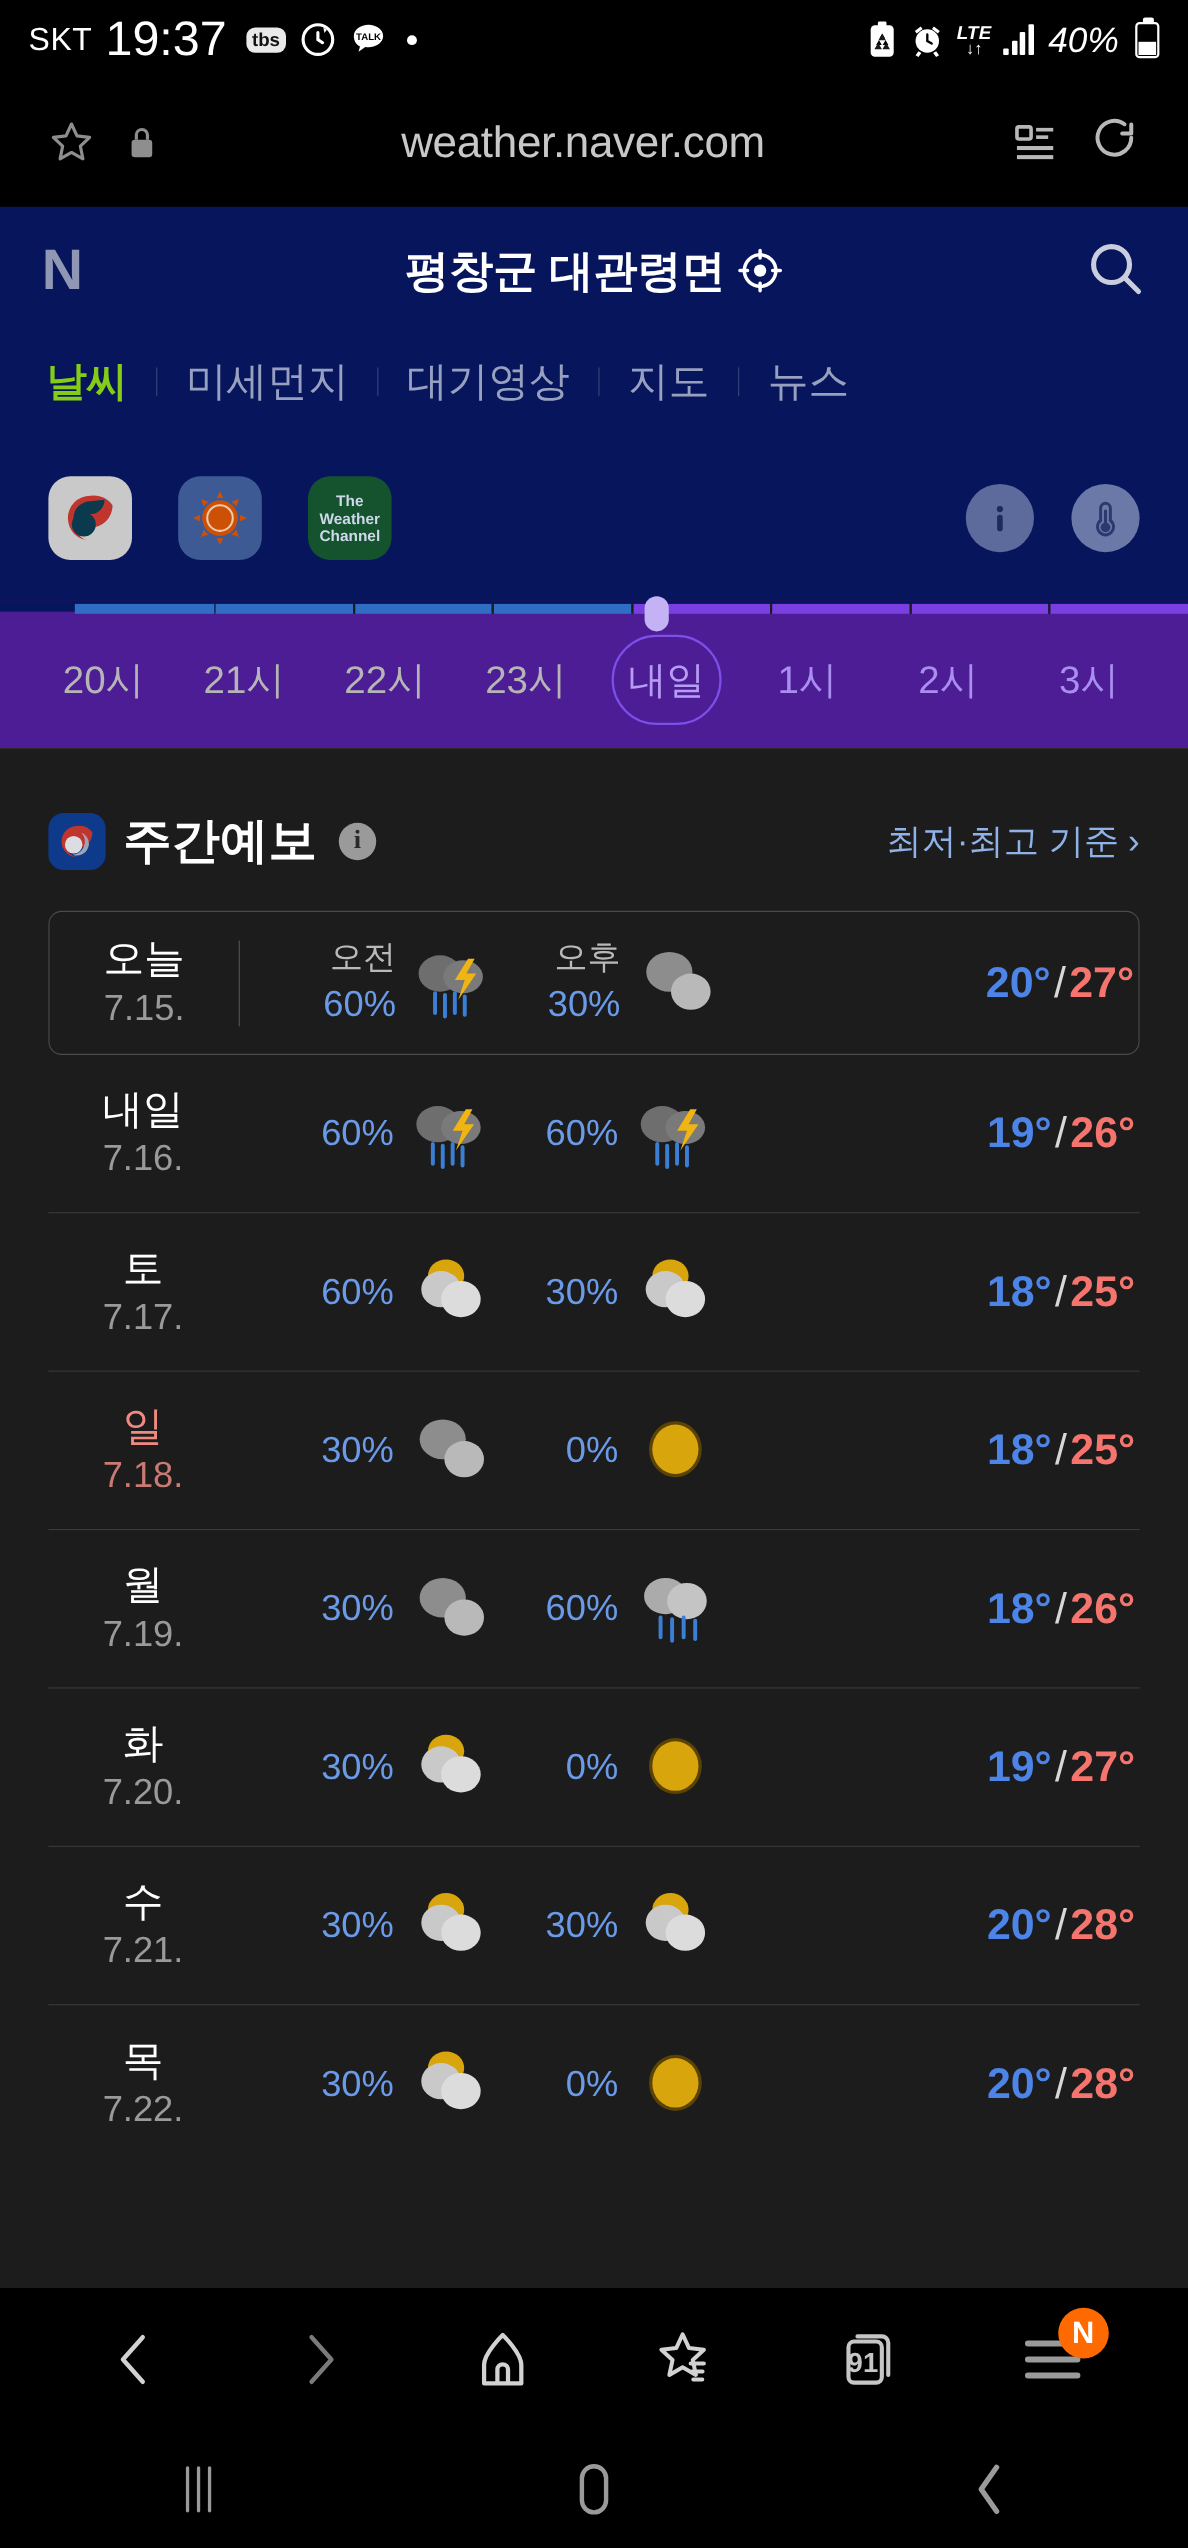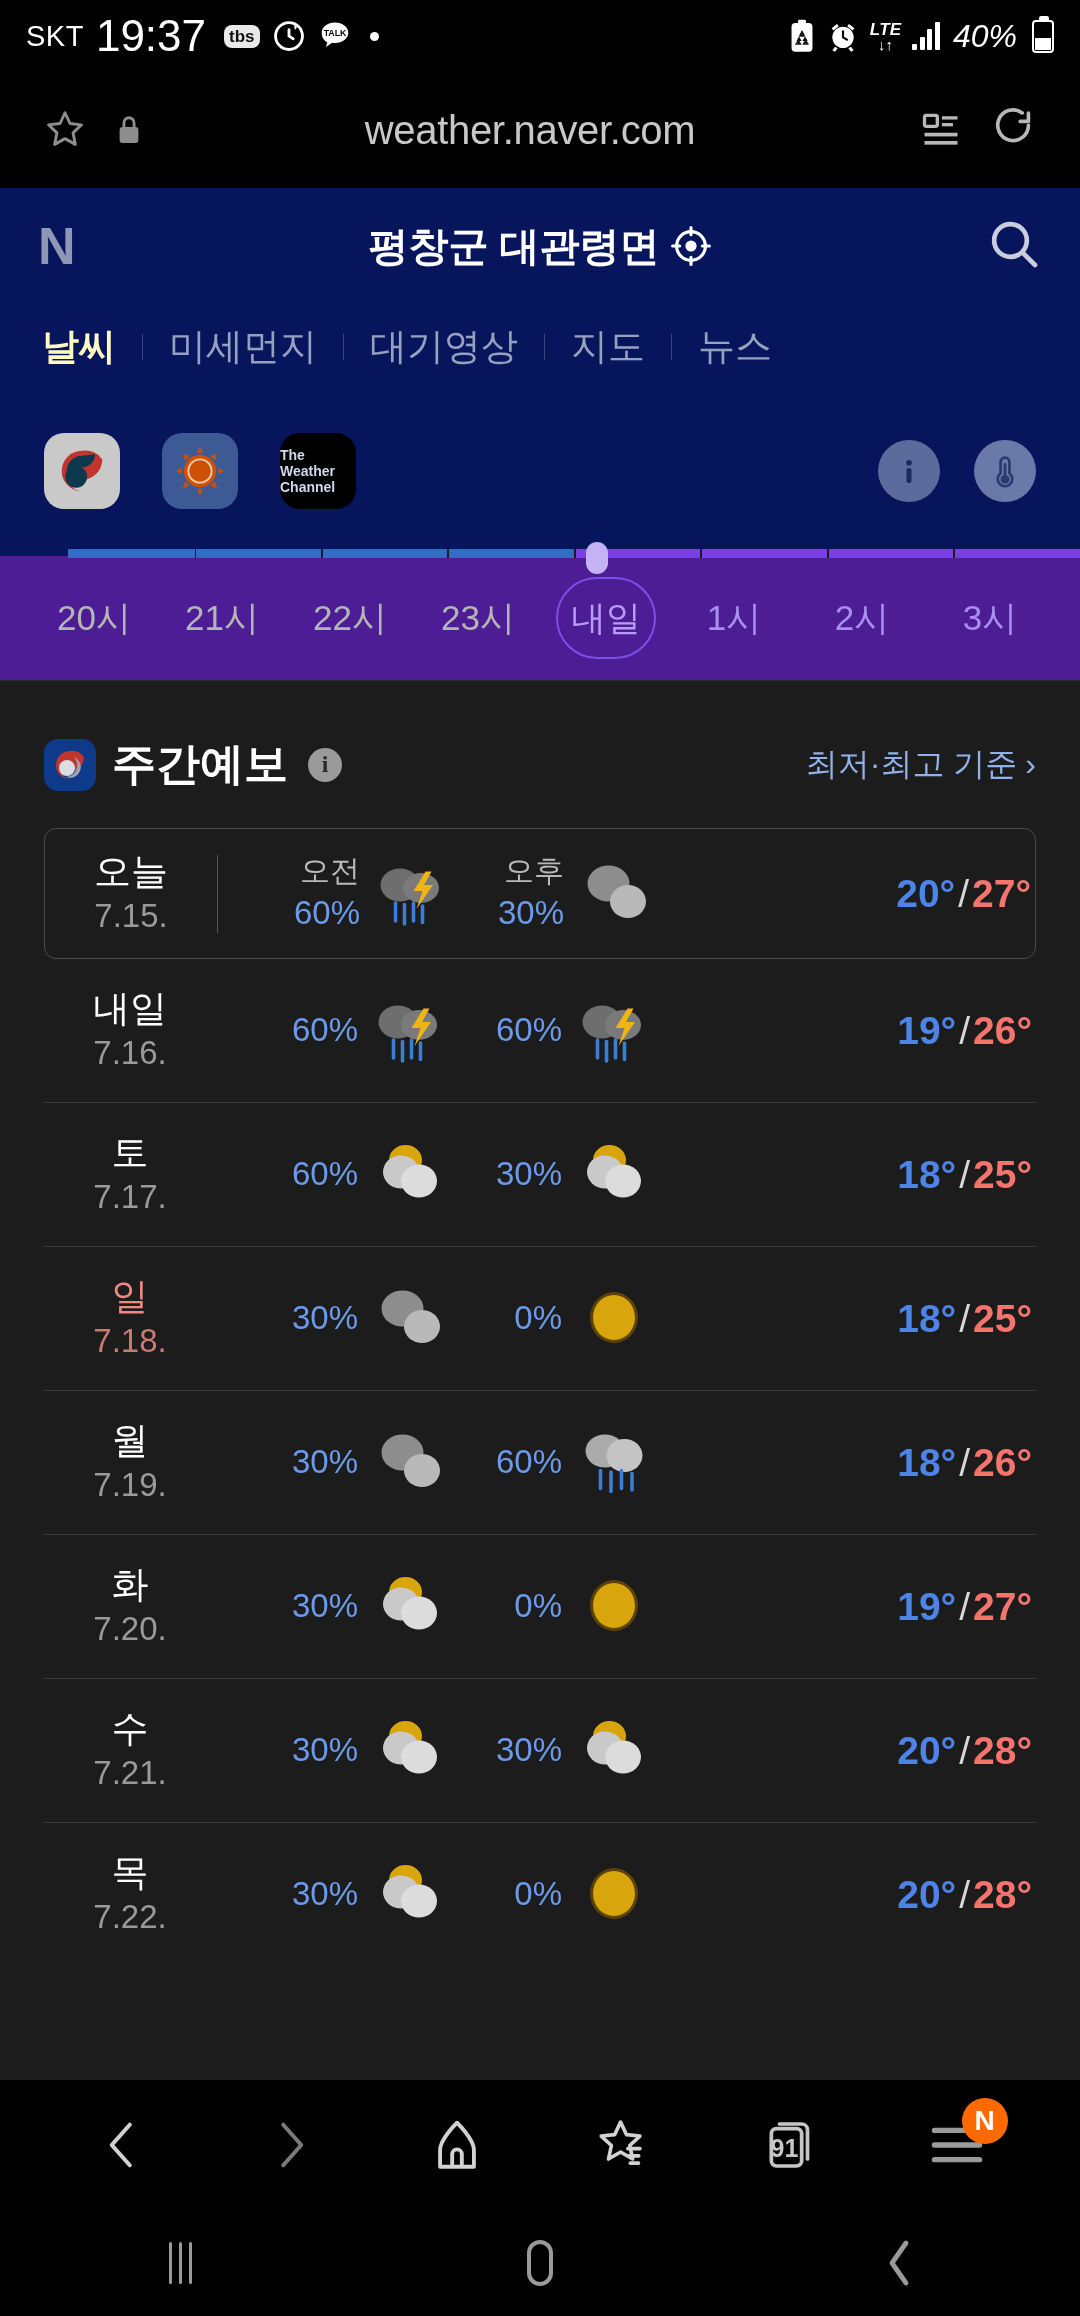--- a/index.html
+++ b/index.html
@@ -73,30 +73,30 @@
   .gps-ic { display: inline-flex; }
   .nh-search { margin-left: auto; }
 
   .nh-tabs {
     display: flex; align-items: center; padding: 0 42px; height: 98px; gap: 0;
   }
   .nh-tab {
     color: #98a0c0; font-size: 37px; font-weight: 500; padding: 0 26px;
   }
   .nh-tab:first-child { padding-left: 0; }
-  .nh-tab.active { color: #fef9c3; font-weight: 700; }
+  .nh-tab.active { color: #84cc16; font-weight: 700; }
   .tab-div { width: 1px; height: 26px; background: #3a4678; }
 
   .nh-providers {
     height: 150px; display: flex; align-items: center; padding: 0 44px; gap: 42px;
   }
   .prov { width: 76px; height: 76px; border-radius: 20px; display:flex; align-items:center; justify-content:center; overflow:hidden; }
   .prov-kma { background: #c9c9c9; }
   .prov-accu { background: #3e5a95; }
-  .prov-twc { background: #000000; color: #cfd8ec; font-size: 14px; font-weight: 700; line-height: 1.15; }
+  .prov-twc { background: #14532d; color: #cfd8ec; font-size: 14px; font-weight: 700; line-height: 1.15; text-align: center; }
   .nh-right-ics { margin-left: auto; display: flex; align-items: center; gap: 34px; }
   .circ-ic {
     width: 62px; height: 62px; border-radius: 50%; background: #5c6a9c;
     display: flex; align-items: center; justify-content: center;
   }
   .circ-ic.t { background: #6b79a9; }
 
   
   .scrub-wrap { background: #4c1d95; position: relative; }
   .scrub-track-row { position: relative; height: 10px; background: #06155c; }

